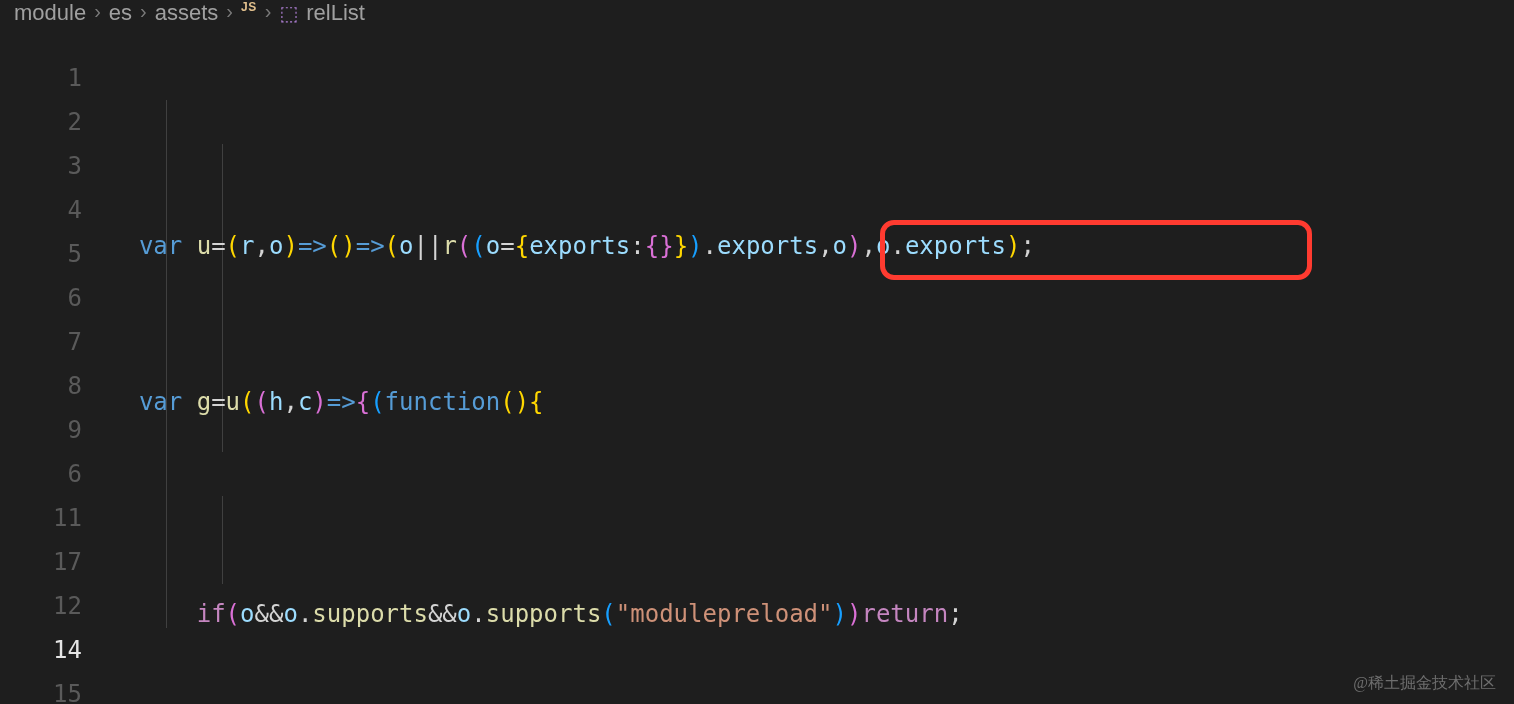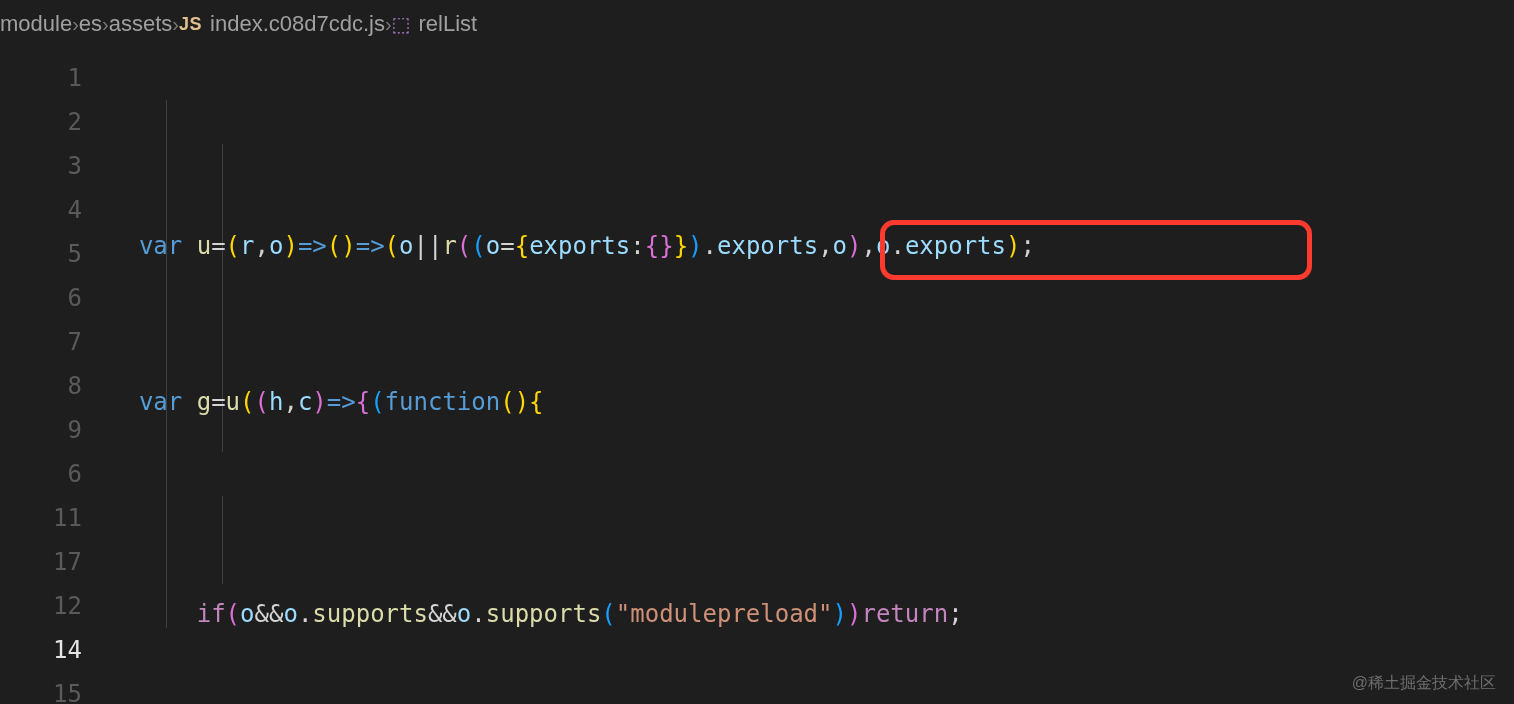--- a/index.html
+++ b/index.html
@@ -22,24 +22,24 @@
     --crumb-sep:#7a7a7a;
     --js-y:#e2c08d;
     --sym:#b180d7;
     --highlight:#ff3b30;
     --watermark:#6e6e6e;
     --guide:#404040;
   }
   *{box-sizing:border-box}
   html,body{margin:0;padding:0;background:var(--bg);width:1514px;height:704px;overflow:hidden;font-family:Menlo,Consolas,"DejaVu Sans Mono",monospace;font-size:24px;color:var(--text)}
   
-  .crumbs{display:flex;align-items:center;height:48px;padding:0 0;color:var(--crumb);font-size:22px;user-select:none;font-family:-apple-system,Segoe UI,Helvetica,Arial,sans-serif}
+  .crumbs{display:flex;align-items:flex-start;height:48px;padding:0 14px;gap:8px;color:var(--crumb);font-size:22px;user-select:none;font-family:-apple-system,Segoe UI,Helvetica,Arial,sans-serif}
   .crumb{display:flex;align-items:center;gap:8px;white-space:nowrap}
   .sep{color:var(--crumb-sep);font-size:20px}
-  .js-badge{color:var(--js-y);font-weight:700;font-size:18px;letter-spacing:0.5px}
+  .js-badge{color:var(--js-y);font-weight:700;font-size:12px;letter-spacing:0.5px}
   .sym-ico{color:var(--sym);font-size:20px}
   
   .editor{display:flex;height:calc(100% - 48px);position:relative}
   .gutter{width:110px;text-align:right;padding-right:28px;color:var(--gutter-dim);padding-top:8px;line-height:44px;font-size:24px;user-select:none}
   .gutter .ln{height:44px}
   .gutter .cur{color:#e5e5e5}
   .code{flex:1;padding-top:8px;position:relative;white-space:pre;overflow:hidden}
   .line{height:44px;line-height:44px;position:relative}
   .guide{position:absolute;top:0;bottom:0;width:1px;background:var(--guide)}
   
@@ -48,21 +48,21 @@
   .vr{color:var(--lightblue)}
   .fn{color:var(--yellowfn)}
   .str{color:var(--string)}
   .py{color:var(--paren-y)}
   .pp{color:var(--paren-p)}
   .pb{color:var(--paren-b)}
   .op{color:var(--text)}
   
   .hl{position:absolute;border:5px solid var(--highlight);border-radius:14px;pointer-events:none}
   
-  .wm{position:absolute;right:18px;bottom:10px;color:var(--watermark);font-size:16px;font-family:Liberation Sans, sans-serif}
+  .wm{position:absolute;right:18px;bottom:10px;color:var(--watermark);font-size:16px;font-family:Liberation Serif, serif}
   
   .guides{position:absolute;left:0;top:0;bottom:0;pointer-events:none}
 </style>
 </head>
 <body>
 
 <div class="crumbs">
   <span class="crumb">
       <span>module</span>
     </span>
@@ -70,21 +70,20 @@
   <span class="crumb">
       <span>es</span>
     </span>
   <span class="sep">›</span>
   <span class="crumb">
       <span>assets</span>
     </span>
   <span class="sep">›</span>
   <span class="crumb">
     <span class="js-badge">JS</span>
-    <span>index.c08d7cdc.js</span>
   </span>
   <span class="sep">›</span>
   <span class="crumb">
     <span class="sym-ico">⬚</span>
     <span>relList</span>
   </span>
 </div>
 
 <div class="editor">
 

